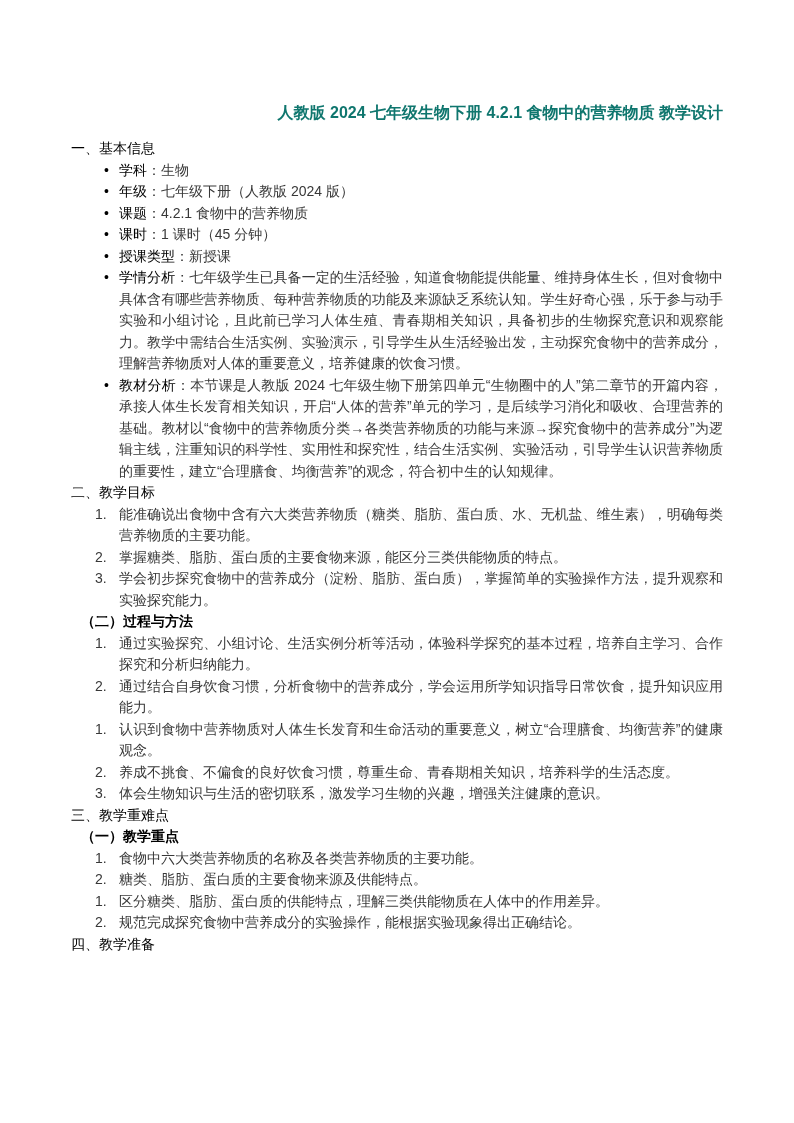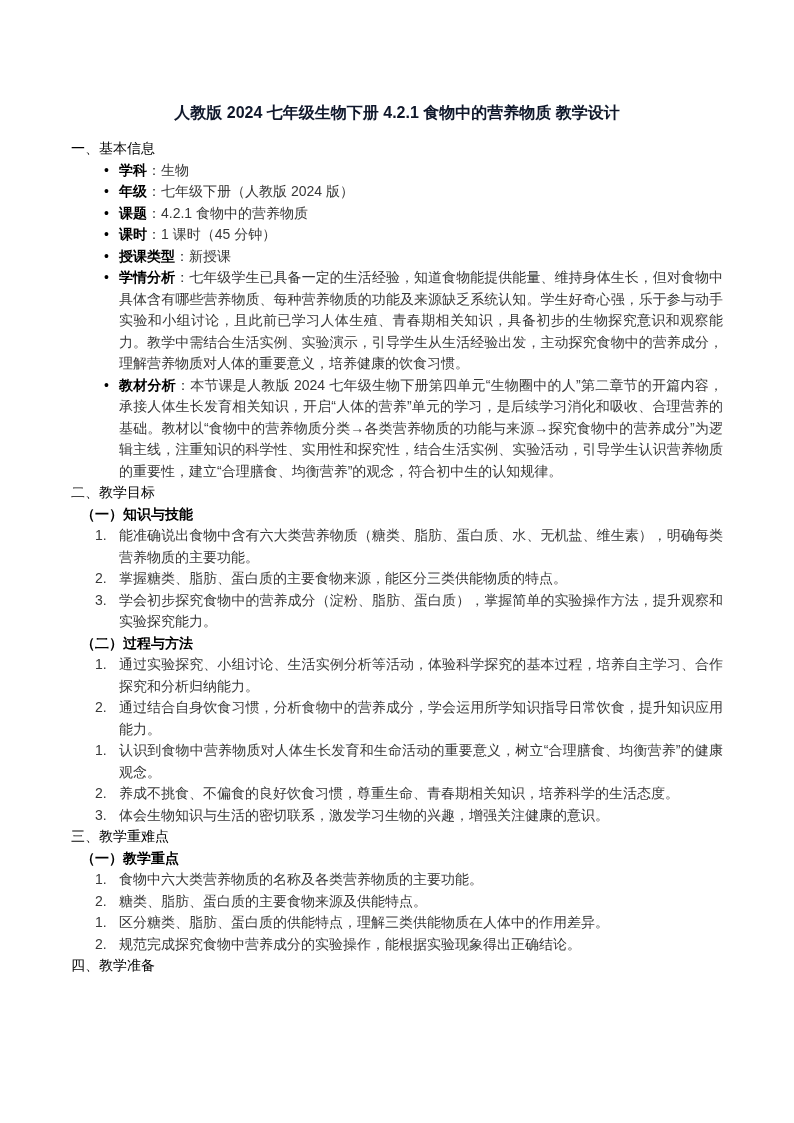--- a/index.html
+++ b/index.html
@@ -9,23 +9,23 @@
     box-sizing: border-box;
     background: #ffffff;
     padding: 101px 71px 0 71px;
     font-family: "Liberation Sans", "DejaVu Sans", sans-serif;
     font-size: 14px;
     line-height: 21.5px;
     color: #383838;
     overflow: hidden;
   }
   .doc-title {
-    text-align: center;
+    text-align: right;
     font-weight: bold;
-    color: #0f172a;
+    color: #0f766e;
     font-size: 16px;
     line-height: 24px;
     margin-bottom: 13px;
   }
   .h1 {
     font-weight: normal;
     color: #000000;
   }
   .h2 {
     font-weight: bold;
@@ -33,21 +33,21 @@
     padding-left: 10px;
   }
   .bullet-item { display: flex; }
   .bullet-marker {
     flex: none;
     width: 15px;
     margin-left: 33px;
     color: #000000;
   }
   .bullet-body { flex: 1; text-align: justify; }
-  .bullet-label { font-weight: bold; color: #000000; }
+  .bullet-label { font-weight: normal; color: #000000; }
   .num-item { display: flex; }
   .num-marker {
     flex: none;
     width: 24px;
     margin-left: 24px;
   }
   .num-body { flex: 1; text-align: justify; }
 </style>
 </head>
 <body>
@@ -88,21 +88,20 @@
     <div class="bullet-body"><span class="bullet-label">学情分析</span><span>：</span><span>七年级学生已具备一定的生活经验，知道食物能提供能量、维持身体生长，但对食物中具体含有哪些营养物质、每种营养物质的功能及来源缺乏系统认知。学生好奇心强，乐于参与动手实验和小组讨论，且此前已学习人体生殖、青春期相关知识，具备初步的生物探究意识和观察能力。教学中需结合生活实例、实验演示，引导学生从生活经验出发，主动探究食物中的营养成分，理解营养物质对人体的重要意义，培养健康的饮食习惯。</span></div>
   </div>
 
   <div class="bullet-item">
     <span class="bullet-marker">•</span>
     <div class="bullet-body"><span class="bullet-label">教材分析</span><span>：</span><span>本节课是人教版 2024 七年级生物下册第四单元“生物圈中的人”第二章节的开篇内容，承接人体生长发育相关知识，开启“人体的营养”单元的学习，是后续学习消化和吸收、合理营养的基础。教材以“食物中的营养物质分类→各类营养物质的功能与来源→探究食物中的营养成分”为逻辑主线，注重知识的科学性、实用性和探究性，结合生活实例、实验活动，引导学生认识营养物质的重要性，建立“合理膳食、均衡营养”的观念，符合初中生的认知规律。</span></div>
   </div>
 
   <div class="h1">二、教学目标</div>
 
-  <div class="h2">（一）知识与技能</div>
   <div class="num-item">
     <span class="num-marker">1.</span>
     <div class="num-body">能准确说出食物中含有六大类营养物质（糖类、脂肪、蛋白质、水、无机盐、维生素），明确每类营养物质的主要功能。</div>
   </div>
   <div class="num-item">
     <span class="num-marker">2.</span>
     <div class="num-body">掌握糖类、脂肪、蛋白质的主要食物来源，能区分三类供能物质的特点。</div>
   </div>
   <div class="num-item">
     <span class="num-marker">3.</span>

